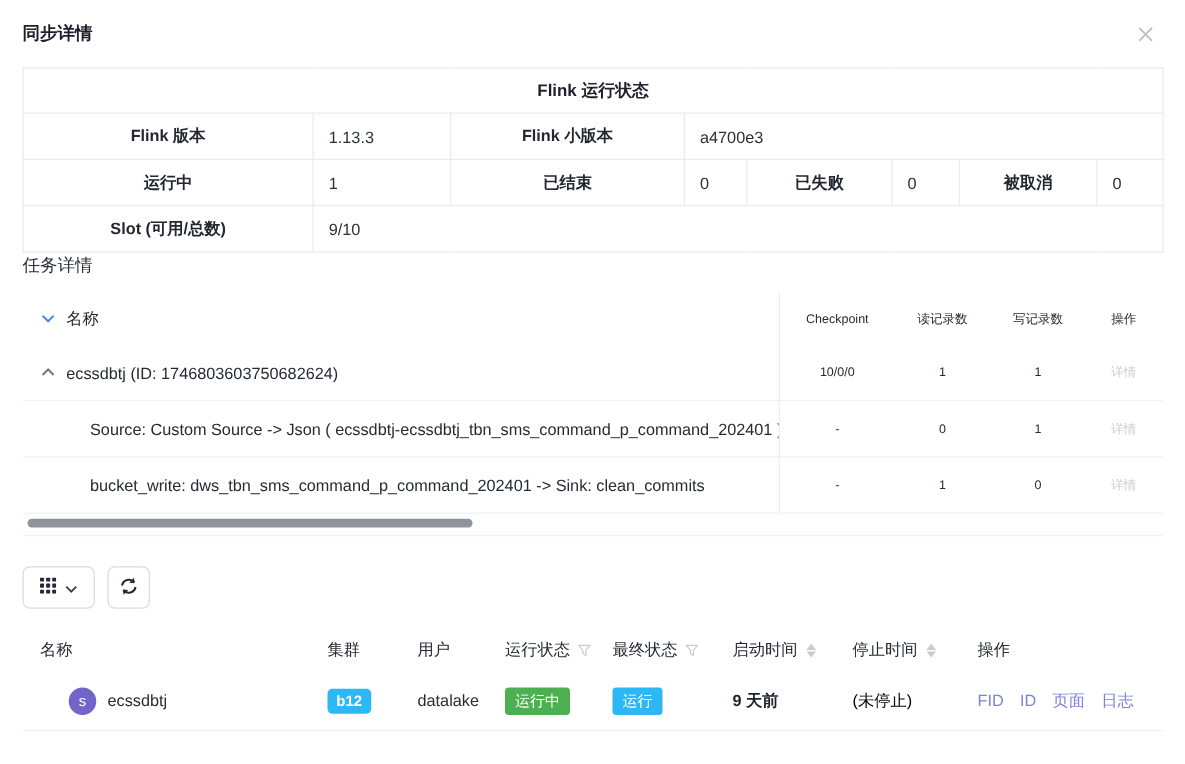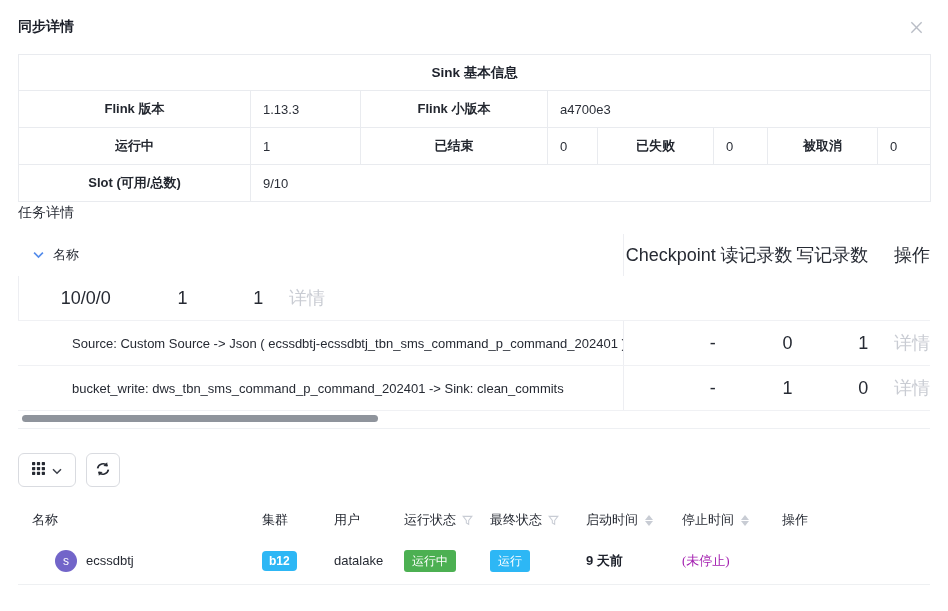--- a/index.html
+++ b/index.html
@@ -25,21 +25,21 @@
 
   
   .section-title{font-size:14px;color:#2b2f38;line-height:20px;}
 
   
   .task-table{margin-top:12px;width:912px;position:relative;}
   .t-row{display:flex;align-items:stretch;width:912px;}
   .t-name{width:605px;min-width:0;display:flex;align-items:center;gap:9px;padding-left:15px;overflow:hidden;white-space:nowrap;}
   .t-name .nm{overflow:hidden;white-space:nowrap;}
   .t-fixed{width:307px;border-left:1px solid #edeef2;display:flex;align-items:center;}
-  .t-col{text-align:right;font-size:18px;}
+  .t-col{text-align:center;font-size:10px;}
   .t-col.cp{width:92px;}
   .t-col.rd{width:77px;}
   .t-col.wr{width:76px;}
   .t-col.ac{width:62px;}
   .t-header{height:42px;color:#262a33;}
   .t-body-row{height:45px;border-bottom:1px solid #f0f1f4;}
   .t-body-row:last-of-type{border-bottom:1px solid #f0f1f4;}
   .t-child .t-name{padding-left:54px;}
   .detail-link{color:#c9ccd3;cursor:pointer;}
   .caret-btn{display:inline-flex;align-items:center;cursor:pointer;flex:none;}
@@ -72,21 +72,21 @@
   .jc-action{flex:1;}
   .hdr-ico{margin-left:6px;display:inline-flex;cursor:pointer;}
   .sorter{display:inline-flex;flex-direction:column;gap:1px;margin-left:7px;cursor:pointer;}
 
   .avatar{width:22px;height:22px;border-radius:50%;background:var(--avatar-bg,#7265c9);color:#fff;font-size:12px;display:flex;align-items:center;justify-content:center;margin-left:23px;margin-right:9px;flex:none;}
   .badge{display:inline-block;color:#fff;font-size:12px;line-height:1;border-radius:3px;}
   .badge-cluster{background:var(--cluster-badge-bg,#2db7f5);padding:4px 7px;font-weight:700;border-radius:4px;}
   .badge-run{background:var(--run-status-badge-bg,#4cb052);padding:5px 8px;}
   .badge-final{background:var(--final-status-badge-bg,#2db7f5);padding:5px 8px;}
   .start-time{font-weight:700;color:#1d212b;}
-  .stop-time{color:#a21caf;font-family:Liberation Serif, serif;}
+  .stop-time{color:#000000;}
   .link{color:var(--action-link,#7d82d8);cursor:pointer;}
   .j-actions{display:flex;gap:13px;}
 </style>
 </head>
 <body>
 
 <div class="modal">
 
   <div class="modal-header">
     <span class="modal-title">同步详情</span>
@@ -103,21 +103,21 @@
         <col style="width:110px">
         <col style="width:187px">
         <col style="width:50px">
       <col style="width:116px">
         <col style="width:54px">
         <col style="width:110px">
         <col style="width:53px">
     </colgroup>
     <tbody>
         <tr>
-      <td class="hdr" colspan="8">Sink 基本信息</td>
+      <td class="hdr" colspan="8">Flink 运行状态</td>
     </tr>
     <tr>
       <td class="lbl">Flink 版本</td>
       <td class="val">1.13.3</td>
       <td class="lbl">Flink 小版本</td>
       <td class="val" colspan="5">a4700e3</td>
     </tr>
     <tr>
       <td class="lbl">运行中</td>
       <td class="val">1</td>
@@ -149,20 +149,28 @@
       </div>
       <div class="t-fixed">
         <div class="t-col cp">Checkpoint</div>
         <div class="t-col rd">读记录数</div>
         <div class="t-col wr">写记录数</div>
         <div class="t-col ac">操作</div>
       </div>
     </div>
 
     <div class="t-row t-body-row">
+      <div class="t-name">
+        <span class="caret-btn">
+          <svg width="11" height="8" viewBox="0 0 10 7">
+              <polyline points="1,5.3 5,1.3 9,5.3" fill="none" stroke="#6f7683" stroke-width="1.4"></polyline>
+            </svg>
+        </span>
+        <span class="nm">ecssdbtj (ID: 1746803603750682624)</span>
+      </div>
       <div class="t-fixed">
         <div class="t-col cp">10/0/0</div>
         <div class="t-col rd">1</div>
         <div class="t-col wr">1</div>
         <div class="t-col ac"><span class="detail-link">详情</span></div>
       </div>
     </div>
 
     <div class="t-row t-body-row t-child">
       <div class="t-name">
@@ -288,16 +296,22 @@
         </div>
       <div class="jc jc-final">
           <span class="badge badge-final">运行</span>
         </div>
       <div class="jc jc-start">
           <span class="start-time">9 天前</span>
         </div>
       <div class="jc jc-stop">
           <span class="stop-time">(未停止)</span>
         </div>
+      <div class="jc jc-action j-actions">
+        <span class="link">FID</span>
+        <span class="link">ID</span>
+        <span class="link">页面</span>
+        <span class="link">日志</span>
+      </div>
     </div>
   </div>
 
 </div>
 
 </body></html>

